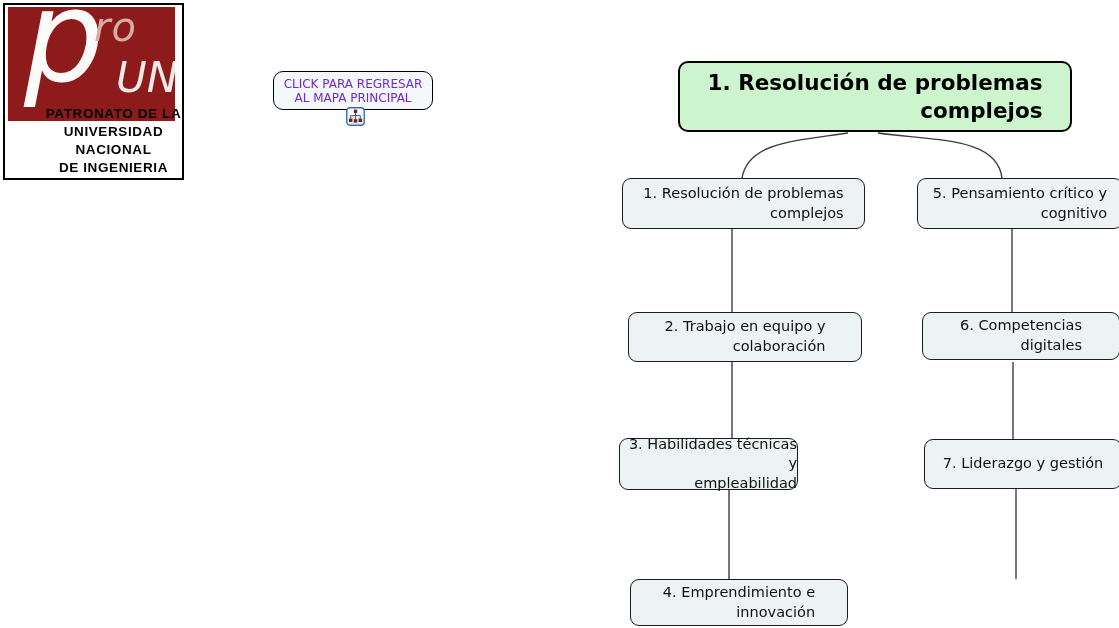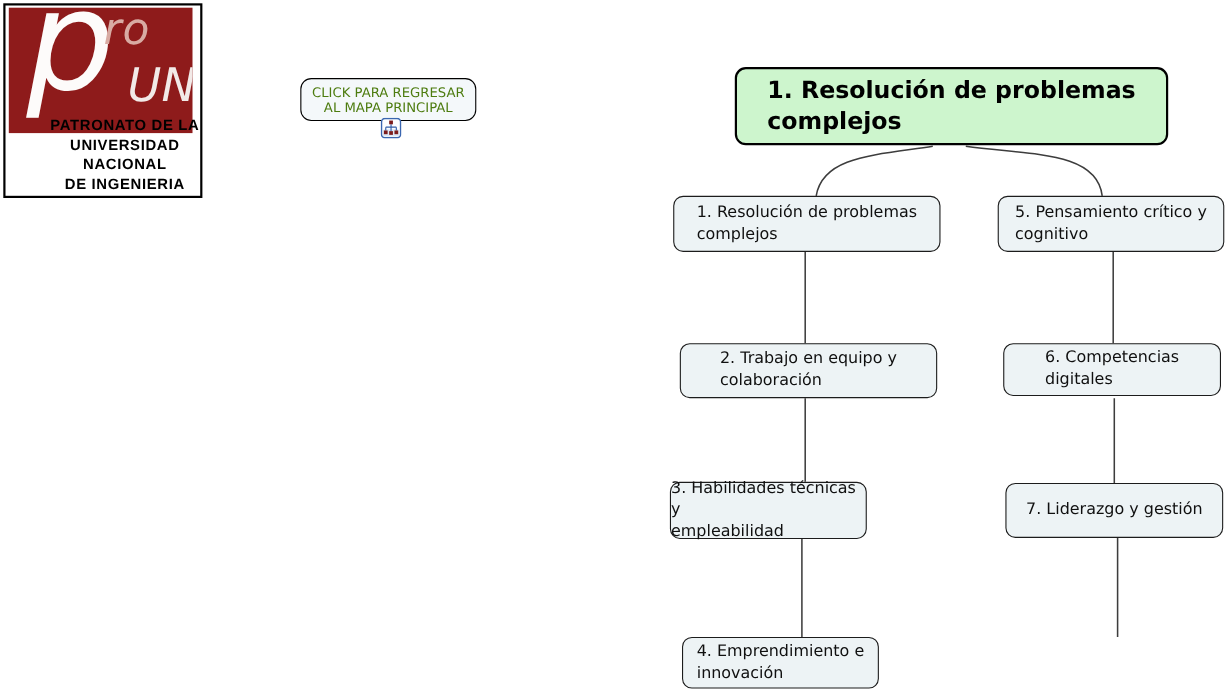--- a/index.html
+++ b/index.html
@@ -18,42 +18,42 @@
   .logo-red .uni{position:absolute;left:76px;top:50px;font-size:42px;line-height:1;
                  font-style:italic;color:#f2eae8;letter-spacing:0px;margin-left:32px;}
   .logo-caption{position:absolute;left:0;bottom:1px;width:100%;text-align:center;
                 white-space:pre-line;font-family:"Liberation Sans",sans-serif;
                 font-weight:bold;font-size:13.5px;line-height:18px;letter-spacing:0.6px;color:#000;padding-left:20px;}
 
   
   .return-btn{position:absolute;left:273px;top:71px;width:160px;height:39px;box-sizing:border-box;
               background:#f4f8fa;border:1.5px solid #000;border-radius:10px;
               display:flex;align-items:center;justify-content:center;text-align:center;
-              font-size:12px;line-height:14px;white-space:pre-line;color:#4d7c0f;cursor:pointer;}
+              font-size:12px;line-height:14px;white-space:pre-line;color:#6d28d9;cursor:pointer;}
   .map-link-icon{position:absolute;left:346px;top:107px;width:19px;height:19px;cursor:pointer;}
 
   
   svg.edges{position:absolute;left:0;top:0;z-index:0;}
   svg.edges path, svg.edges line{stroke:var(--line-color,#3d3d3d);stroke-width:1.4;fill:none;}
 
   
   .node{position:absolute;box-sizing:border-box;z-index:1;
         background:var(--node-fill,#edf3f5);border:1.4px solid #1c1c1c;border-radius:9px;
-        display:flex;align-items:center;justify-content:center;text-align:left;
-        font-size:14.5px;line-height:1.35;white-space:pre-line;color:#101010;cursor:default;}
+        display:flex;align-items:center;justify-content:center;text-align:right;
+        font-size:14.5px;line-height:1.35;white-space:pre-line;color:#101010;cursor:default;margin-left:10px;}
   .node.root{background:var(--root-green,#cdf5cd);border:2px solid #000;border-radius:10px;
              font-size:21.5px;font-weight:bold;line-height:1.3;color:#000;}
   .n-root{left:668px;top:61px;width:394px;height:71px;}
   .n1{left:612px;top:178px;width:243px;height:51px;}
   .n5{left:907px;top:178px;width:206px;height:51px;}
   .n2{left:618px;top:312px;width:234px;height:50px;}
   .n6{left:912px;top:312px;width:198px;height:48px;}
   .n3{left:609px;top:438px;width:179px;height:52px;}
   .n7{left:914px;top:439px;width:198px;height:50px;}
-  .n4{left:620px;top:579px;width:179px;height:47px;}
+  .n4{left:620px;top:579px;width:218px;height:47px;}
   .n8{left:917px;top:579px;width:198px;height:47px;}
 </style>
 </head>
 <body>
 
 <div class="stage">
 
   <div class="logo">
     <div class="logo-red">
       <span class="p">p</span>

